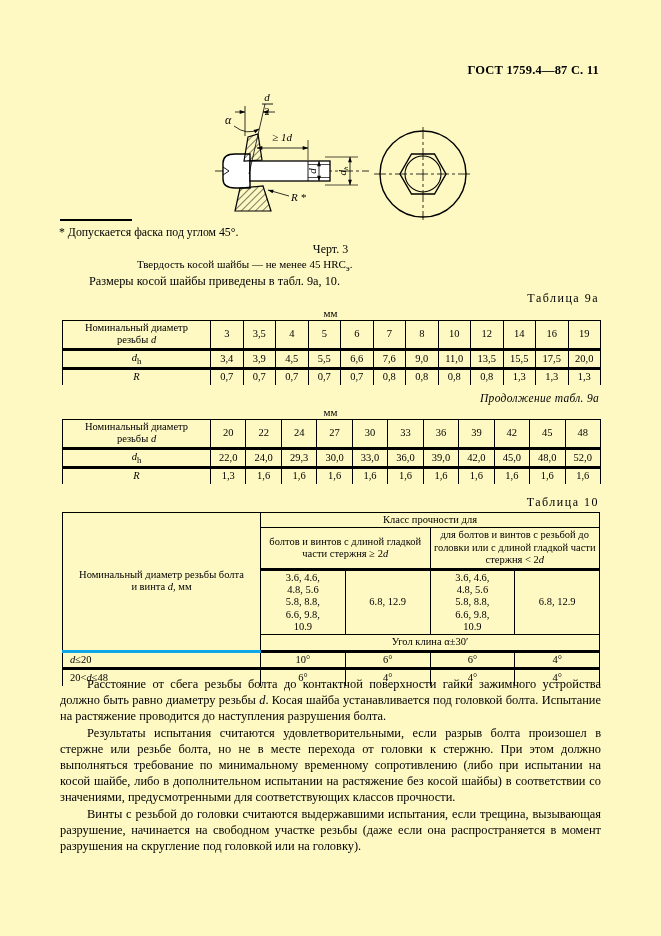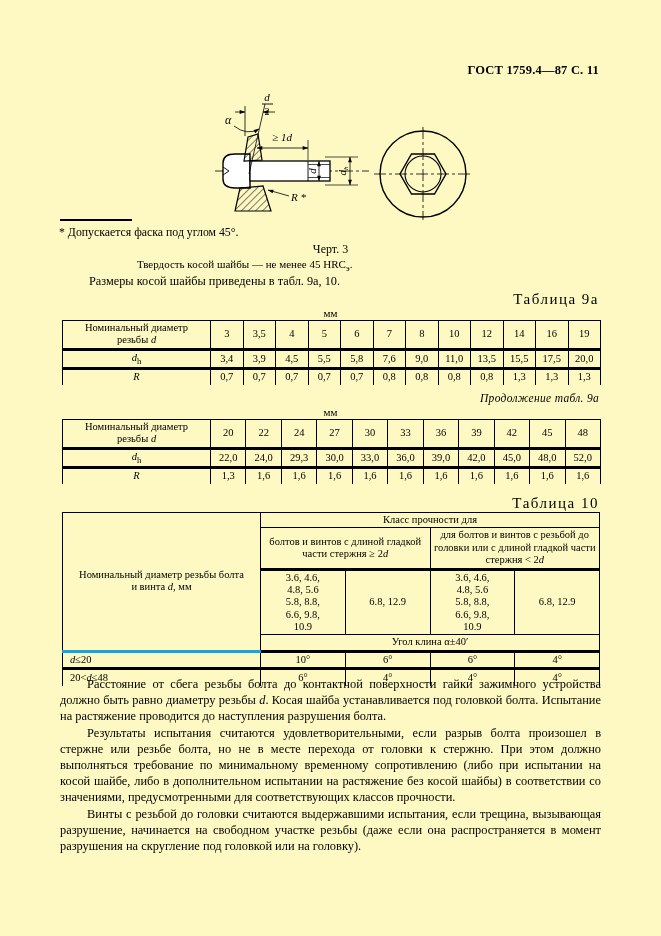--- a/index.html
+++ b/index.html
@@ -5,21 +5,21 @@
   html,body{margin:0;padding:0;background:#fff;}
   .page{position:relative;width:661px;height:936px;background:#fef9c3;color:#000;
         font-family:"Liberation Serif", serif;overflow:hidden;}
   .abs{position:absolute;}
   .doc-header{top:63px;right:62px;font-weight:bold;font-size:12.5px;letter-spacing:.2px;}
   .footnote-rule{top:219px;left:60px;width:72px;border-top:2px solid #000;height:0;}
   .footnote{top:225px;left:59px;font-size:11.8px;}
   .fig-caption{top:242px;left:0;width:661px;text-align:center;font-size:12px;}
   .note1{top:258px;left:89px;font-size:11px;margin-left:48px;}
   .note2{top:274px;left:89px;font-size:12.3px;}
-  .tbl-title{right:62px;font-size:15px;letter-spacing:1.5px;}
+  .tbl-title{right:62px;font-size:12px;letter-spacing:1.5px;}
   #t9a-title{top:291px;}
   #t9a-cont{top:392px;font-style:italic;letter-spacing:.3px;font-size:11.5px;}
   #t10-title{top:495px;margin-left:36px;}
   .unit{left:0;width:661px;text-align:center;font-size:11px;}
   #unit1{top:307px;} #unit2{top:406px;}
   table{border-collapse:collapse;table-layout:fixed;font-size:10.5px;line-height:1.18;}
   td,th{border:1px solid #000;text-align:center;vertical-align:middle;padding:1px 2px;font-weight:normal;}
   tr.tk>td, tr.tk>th{border-bottom:3px solid #000;}
   tr.open>td{border-bottom:none;}
   #t9p1{left:62px;top:320px;width:539px;}
@@ -126,21 +126,21 @@
       <td>14</td>
       <td>16</td>
       <td>19</td>
     </tr>
     <tr class="tk" style="height:16px">
       <td><i>d</i><sub>h</sub></td>
       <td>3,4</td>
       <td>3,9</td>
       <td>4,5</td>
       <td>5,5</td>
-      <td>5,8</td>
+      <td>6,6</td>
       <td>7,6</td>
       <td>9,0</td>
       <td>11,0</td>
       <td>13,5</td>
       <td>15,5</td>
       <td>17,5</td>
       <td>20,0</td>
     </tr>
     <tr class="open" style="height:16px">
       <td><i>R</i></td>
@@ -230,21 +230,21 @@
 10.9</td>
       <td style="width:60px">6.8, 12.9</td>
       <td class="pre" style="width:95px">3.6, 4.6,
 4.8, 5.6
 5.8, 8.8,
 6.6, 9.8,
 10.9</td>
       <td style="width:100px">6.8, 12.9</td>
     </tr>
     <tr class="tk" style="height:15px">
-      <td colspan="4">Угол клина α±40′</td>
+      <td colspan="4">Угол клина α±30′</td>
     </tr>
     <tr class="tk" style="height:17px">
       <td class="leftcell"><span></span><i>d</i><span>≤20</span></td>
       <td>10°</td>
       <td>6°</td>
       <td>6°</td>
       <td>4°</td>
     </tr>
     <tr class="open" style="height:17px">
       <td class="leftcell"><span>20&lt;</span><i>d</i><span>≤48</span></td>

